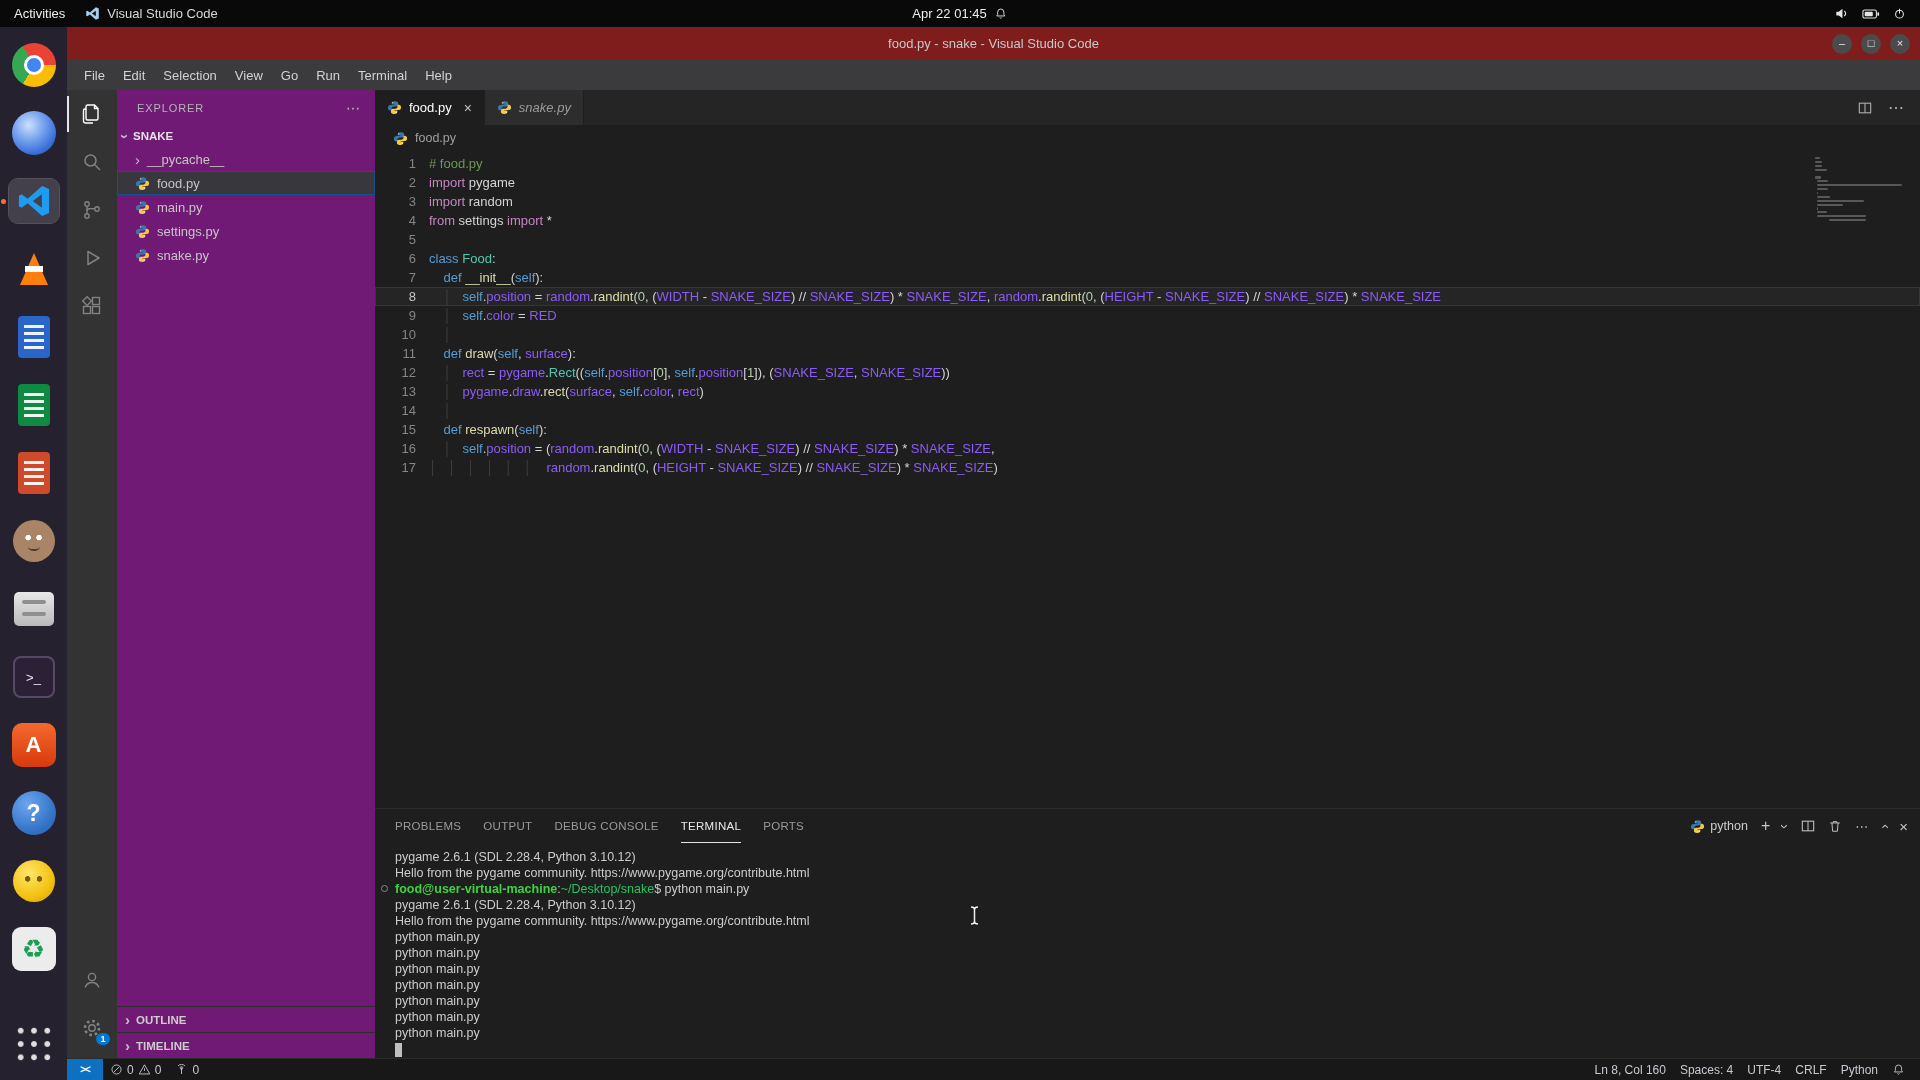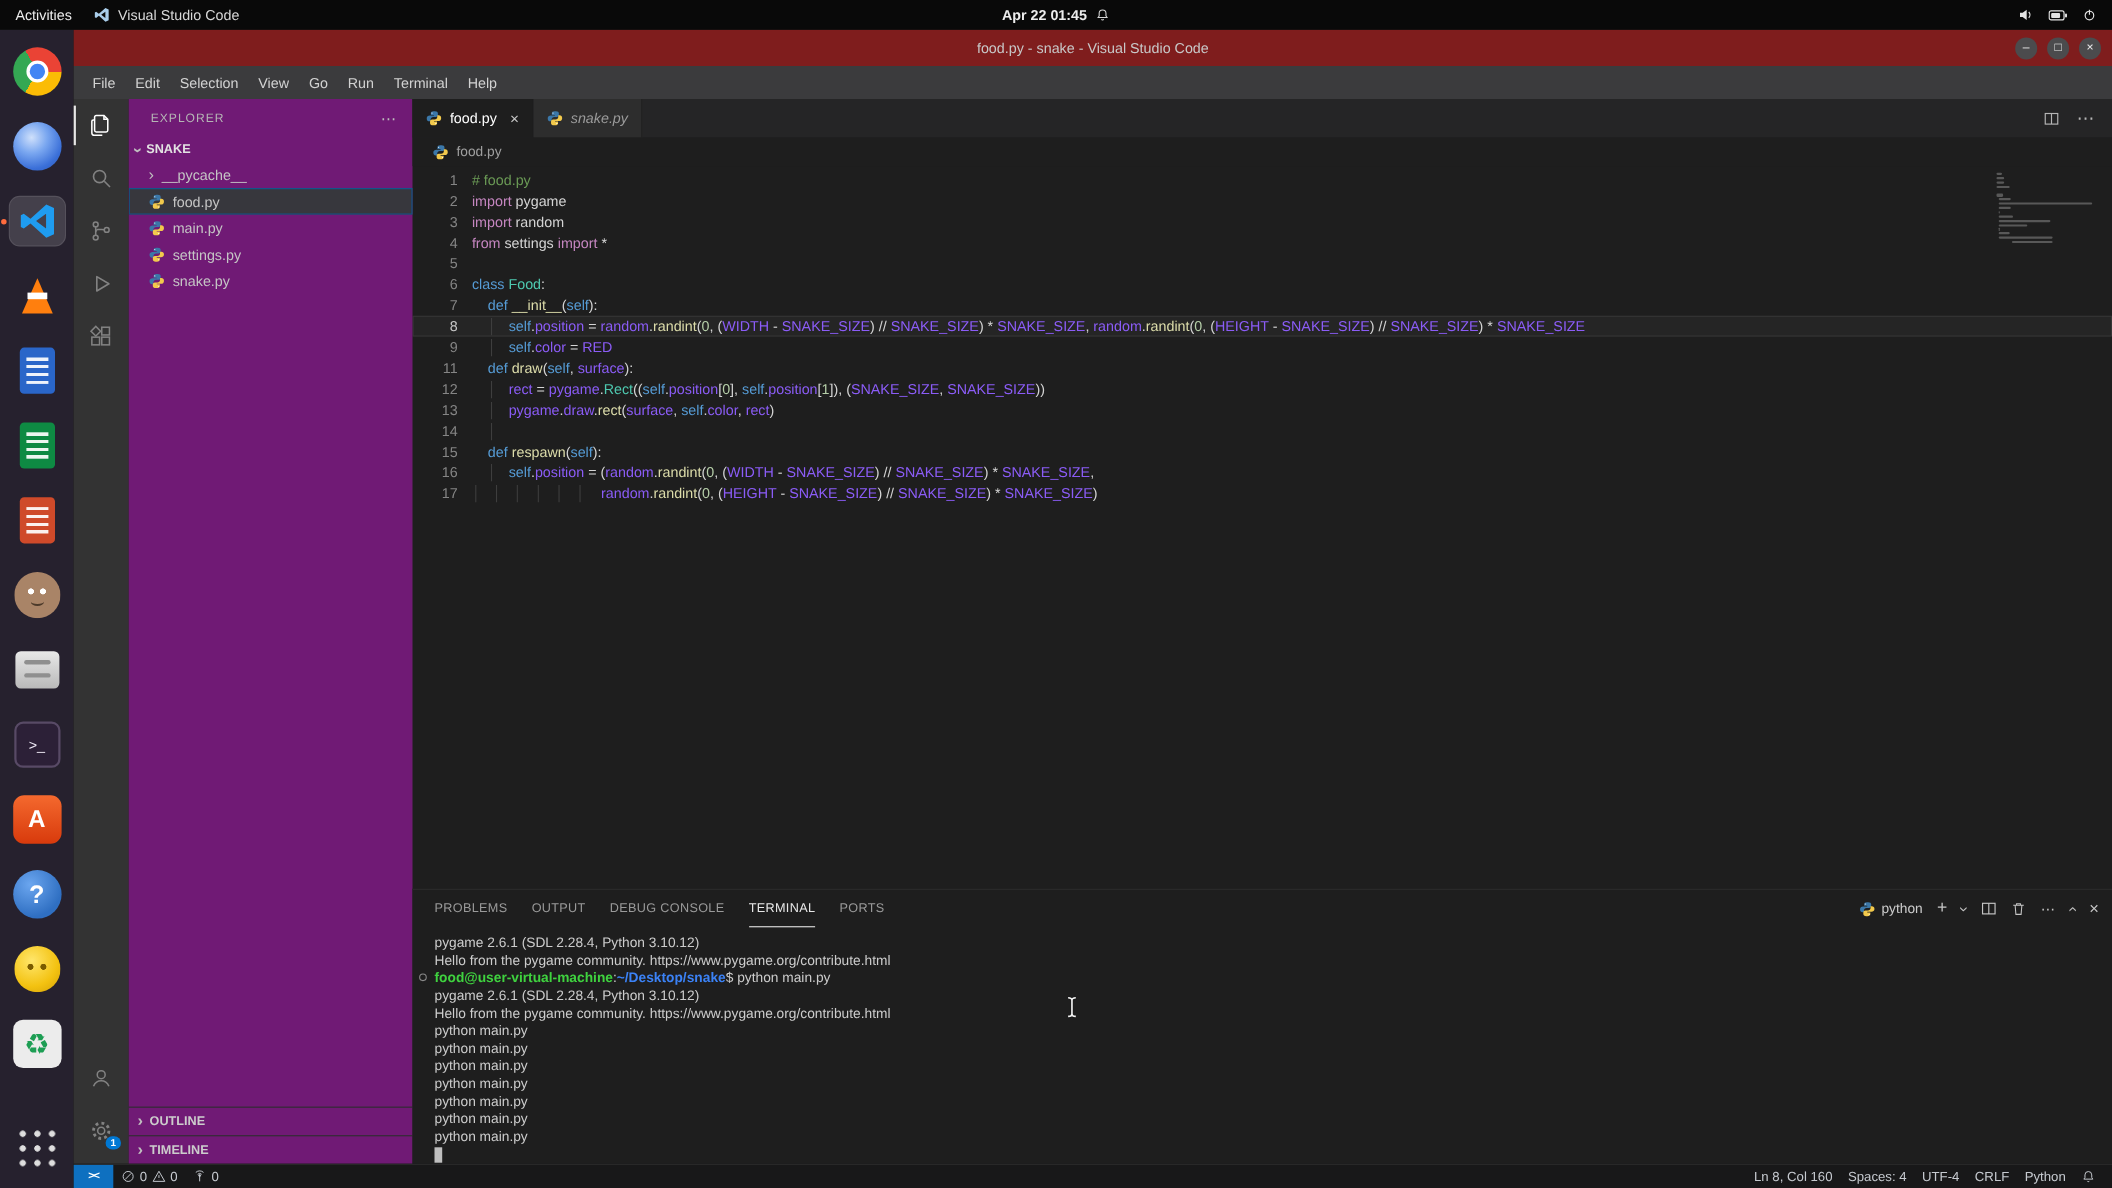--- a/index.html
+++ b/index.html
@@ -2,21 +2,21 @@
 <html><head>
 <meta charset="utf-8">
 <style>
   *{margin:0;padding:0;box-sizing:border-box;font-family:"Liberation Sans",sans-serif}
   html,body{width:1920px;height:1080px;overflow:hidden;background:#1e1e1e;position:relative}
 
   
   .gnome-bar{height:27px;background:#090909;color:#ededed;display:flex;align-items:center;font-size:13px;position:relative;z-index:6}
   .gb-left{display:flex;align-items:center;gap:20px;padding-left:14px}
   .gb-app{display:flex;align-items:center;gap:7px;color:#d8d8d8}
-  .gb-center{position:absolute;left:50%;transform:translateX(-50%);display:flex;align-items:center;gap:8px;font-weight:700}
+  .gb-center{position:absolute;left:50%;transform:translateX(-50%);display:flex;align-items:center;gap:8px;font-weight:400}
   .gb-right{margin-left:auto;display:flex;gap:13px;padding-right:14px;align-items:center;color:#e4e4e4}
 
   
   .desktop{display:flex;height:1053px}
 
   
   .dock{width:67px;background:#26212e;display:flex;flex-direction:column;align-items:center;padding-top:16px;gap:24px;flex-shrink:0}
   .dock-item{width:50px;height:44px;display:grid;place-items:center;position:relative}
   .dock-item.active{background:rgba(255,255,255,.14);border-radius:9px;outline:1px solid rgba(255,255,255,.22)}
   .dock-item.active::before{content:"";position:absolute;left:-8px;top:50%;margin-top:-2.5px;width:5px;height:5px;border-radius:50%;background:#ff6b3d}
@@ -100,21 +100,21 @@
   .panel{height:250px;border-top:1px solid #2b2b2b;display:flex;flex-direction:column;background:#1e1e1e;flex-shrink:0}
   .panel-header{height:34px;display:flex;align-items:center;padding:0 12px 0 20px;flex-shrink:0}
   .panel-tab{font-size:11.5px;letter-spacing:.3px;color:#9a9a9a;margin-right:22px;height:100%;display:flex;align-items:center;border-bottom:1px solid transparent}
   .panel-tab.active{color:#e7e7e7;border-bottom-color:#e7e7e7}
   .panel-actions{margin-left:auto;display:flex;align-items:center;gap:13px;color:#c5c5c5;font-size:13px}
   .pa-python{display:flex;align-items:center;gap:5px;font-size:12.5px;color:#cccccc}
   .terminal{flex:1;padding:6px 0 0 20px;font-family:"DejaVu Sans Mono",monospace;font-size:12.5px;line-height:16px;color:#cccccc;position:relative;overflow:hidden}
   .term-line{white-space:pre;position:relative;height:16px}
   .deco{position:absolute;left:-14px;top:3.5px;width:7px;height:7px;border:1px solid #8a8a8a;border-radius:50%}
   .term-cursor{display:inline-block;width:7px;height:14px;background:#bfbfbf;vertical-align:middle}
-  .tc-plain{color:#cccccc}.tc-green{color:#3fd23f;font-weight:bold}.tc-blue{color:#3b82f6;font-weight:bold}
+  .tc-plain{color:#cccccc}.tc-green{color:#3fd23f;font-weight:bold}.tc-blue{color:#22c55e;font-weight:normal}
 
   
   .statusbar{height:22px;background:#181819;border-top:1px solid #2b2b2b;display:flex;align-items:center;font-size:12px;color:#c6cad0;flex-shrink:0}
   .sb-remote{width:36px;height:100%;background:#0e70c0;display:grid;place-items:center;color:#fff;font-size:10px;font-weight:700;letter-spacing:-1px}
   .sb-item{display:flex;align-items:center;gap:4px;padding:0 7px;height:100%}
   .sb-right{margin-left:auto;display:flex;height:100%;padding-right:8px;align-items:center}
 
   .mouse-cursor{position:absolute;left:968px;top:905px;z-index:50}
   svg{display:block}
 </style>
@@ -444,20 +444,21 @@
             <div id="code-lines">
                 <div class="code-line"><span class="ln">1</span><span class="lc"><span class="tk-comment"># food.py</span></span></div>
                 <div class="code-line"><span class="ln">2</span><span class="lc"><span class="tk-kw">import</span><span class="tk-plain"> pygame</span></span></div>
                 <div class="code-line"><span class="ln">3</span><span class="lc"><span class="tk-kw">import</span><span class="tk-plain"> random</span></span></div>
                 <div class="code-line"><span class="ln">4</span><span class="lc"><span class="tk-kw">from</span><span class="tk-plain"> settings </span><span class="tk-kw">import</span><span class="tk-plain"> *</span></span></div>
                 <div class="code-line"><span class="ln">5</span><span class="lc"></span></div>
                 <div class="code-line"><span class="ln">6</span><span class="lc"><span class="tk-def">class</span><span class="tk-plain"> </span><span class="tk-cls">Food</span><span class="tk-plain">:</span></span></div>
                 <div class="code-line"><span class="ln">7</span><span class="lc"><span class="tk-plain">    </span><span class="tk-def">def</span><span class="tk-plain"> </span><span class="tk-fn">__init__</span><span class="tk-plain">(</span><span class="tk-self">self</span><span class="tk-plain">):</span></span></div>
                 <div class="code-line current"><span class="ln">8</span><span class="lc"><span class="tk-plain">    </span><span class="tk-guide">│</span><span class="tk-plain">   </span><span class="tk-self">self</span><span class="tk-plain">.</span><span class="tk-var">position</span><span class="tk-plain"> = </span><span class="tk-var">random</span><span class="tk-plain">.</span><span class="tk-fn">randint</span><span class="tk-plain">(</span><span class="tk-num">0</span><span class="tk-plain">, (</span><span class="tk-var">WIDTH</span><span class="tk-plain"> - </span><span class="tk-var">SNAKE_SIZE</span><span class="tk-plain">) </span><span class="tk-plain">// </span><span class="tk-var">SNAKE_SIZE</span><span class="tk-plain">) * </span><span class="tk-var">SNAKE_SIZE</span><span class="tk-plain">, </span><span class="tk-var">random</span><span class="tk-plain">.</span><span class="tk-fn">randint</span><span class="tk-plain">(</span><span class="tk-num">0</span><span class="tk-plain">, (</span><span class="tk-var">HEIGHT</span><span class="tk-plain"> - </span><span class="tk-var">SNAKE_SIZE</span><span class="tk-plain">) </span><span class="tk-plain">// </span><span class="tk-var">SNAKE_SIZE</span><span class="tk-plain">) * </span><span class="tk-var">SNAKE_SIZE</span></span></div>
                 <div class="code-line"><span class="ln">9</span><span class="lc"><span class="tk-plain">    </span><span class="tk-guide">│</span><span class="tk-plain">   </span><span class="tk-self">self</span><span class="tk-plain">.</span><span class="tk-var">color</span><span class="tk-plain"> = </span><span class="tk-var">RED</span></span></div>
+                <div class="code-line"><span class="ln">10</span><span class="lc"><span class="tk-plain">    </span><span class="tk-guide">│</span></span></div>
                 <div class="code-line"><span class="ln">11</span><span class="lc"><span class="tk-plain">    </span><span class="tk-def">def</span><span class="tk-plain"> </span><span class="tk-fn">draw</span><span class="tk-plain">(</span><span class="tk-self">self</span><span class="tk-plain">, </span><span class="tk-var">surface</span><span class="tk-plain">):</span></span></div>
                 <div class="code-line"><span class="ln">12</span><span class="lc"><span class="tk-plain">    </span><span class="tk-guide">│</span><span class="tk-plain">   </span><span class="tk-var">rect</span><span class="tk-plain"> = </span><span class="tk-var">pygame</span><span class="tk-plain">.</span><span class="tk-cls">Rect</span><span class="tk-plain">((</span><span class="tk-self">self</span><span class="tk-plain">.</span><span class="tk-var">position</span><span class="tk-plain">[</span><span class="tk-num">0</span><span class="tk-plain">], </span><span class="tk-self">self</span><span class="tk-plain">.</span><span class="tk-var">position</span><span class="tk-plain">[</span><span class="tk-num">1</span><span class="tk-plain">]), (</span><span class="tk-var">SNAKE_SIZE</span><span class="tk-plain">, </span><span class="tk-var">SNAKE_SIZE</span><span class="tk-plain">))</span></span></div>
                 <div class="code-line"><span class="ln">13</span><span class="lc"><span class="tk-plain">    </span><span class="tk-guide">│</span><span class="tk-plain">   </span><span class="tk-var">pygame</span><span class="tk-plain">.</span><span class="tk-var">draw</span><span class="tk-plain">.</span><span class="tk-fn">rect</span><span class="tk-plain">(</span><span class="tk-var">surface</span><span class="tk-plain">, </span><span class="tk-self">self</span><span class="tk-plain">.</span><span class="tk-var">color</span><span class="tk-plain">, </span><span class="tk-var">rect</span><span class="tk-plain">)</span></span></div>
                 <div class="code-line"><span class="ln">14</span><span class="lc"><span class="tk-plain">    </span><span class="tk-guide">│</span></span></div>
                 <div class="code-line"><span class="ln">15</span><span class="lc"><span class="tk-plain">    </span><span class="tk-def">def</span><span class="tk-plain"> </span><span class="tk-fn">respawn</span><span class="tk-plain">(</span><span class="tk-self">self</span><span class="tk-plain">):</span></span></div>
                 <div class="code-line"><span class="ln">16</span><span class="lc"><span class="tk-plain">    </span><span class="tk-guide">│</span><span class="tk-plain">   </span><span class="tk-self">self</span><span class="tk-plain">.</span><span class="tk-var">position</span><span class="tk-plain"> = (</span><span class="tk-var">random</span><span class="tk-plain">.</span><span class="tk-fn">randint</span><span class="tk-plain">(</span><span class="tk-num">0</span><span class="tk-plain">, (</span><span class="tk-var">WIDTH</span><span class="tk-plain"> - </span><span class="tk-var">SNAKE_SIZE</span><span class="tk-plain">) </span><span class="tk-plain">// </span><span class="tk-var">SNAKE_SIZE</span><span class="tk-plain">) * </span><span class="tk-var">SNAKE_SIZE</span><span class="tk-plain">,</span></span></div>
                 <div class="code-line"><span class="ln">17</span><span class="lc"><span class="tk-guide">│   │   │   │   │   │    </span><span class="tk-var">random</span><span class="tk-plain">.</span><span class="tk-fn">randint</span><span class="tk-plain">(</span><span class="tk-num">0</span><span class="tk-plain">, (</span><span class="tk-var">HEIGHT</span><span class="tk-plain"> - </span><span class="tk-var">SNAKE_SIZE</span><span class="tk-plain">) </span><span class="tk-plain">// </span><span class="tk-var">SNAKE_SIZE</span><span class="tk-plain">) * </span><span class="tk-var">SNAKE_SIZE</span><span class="tk-plain">)</span></span></div>
               </div>
             <div class="minimap" id="minimap">
                 <div class="mm-line" style="margin-left: 0px; width: 4.95px;"></div>

